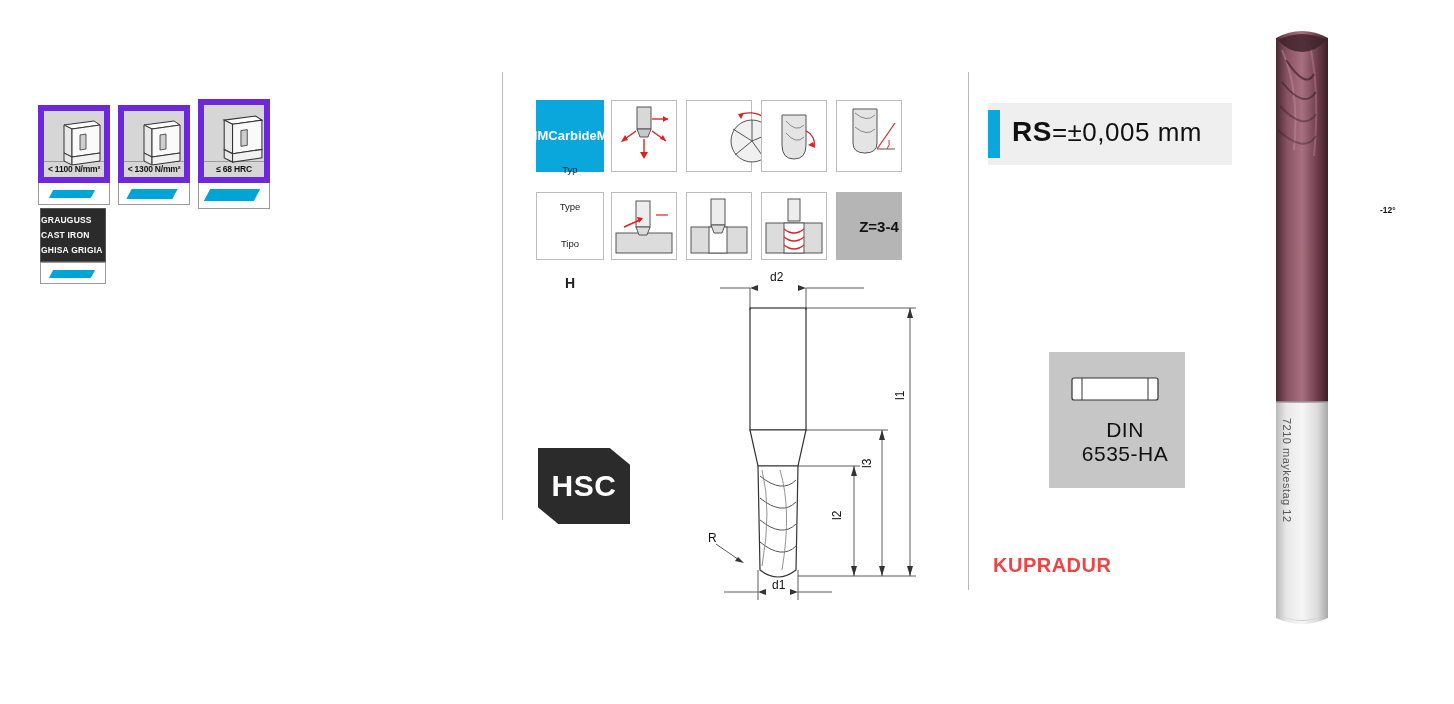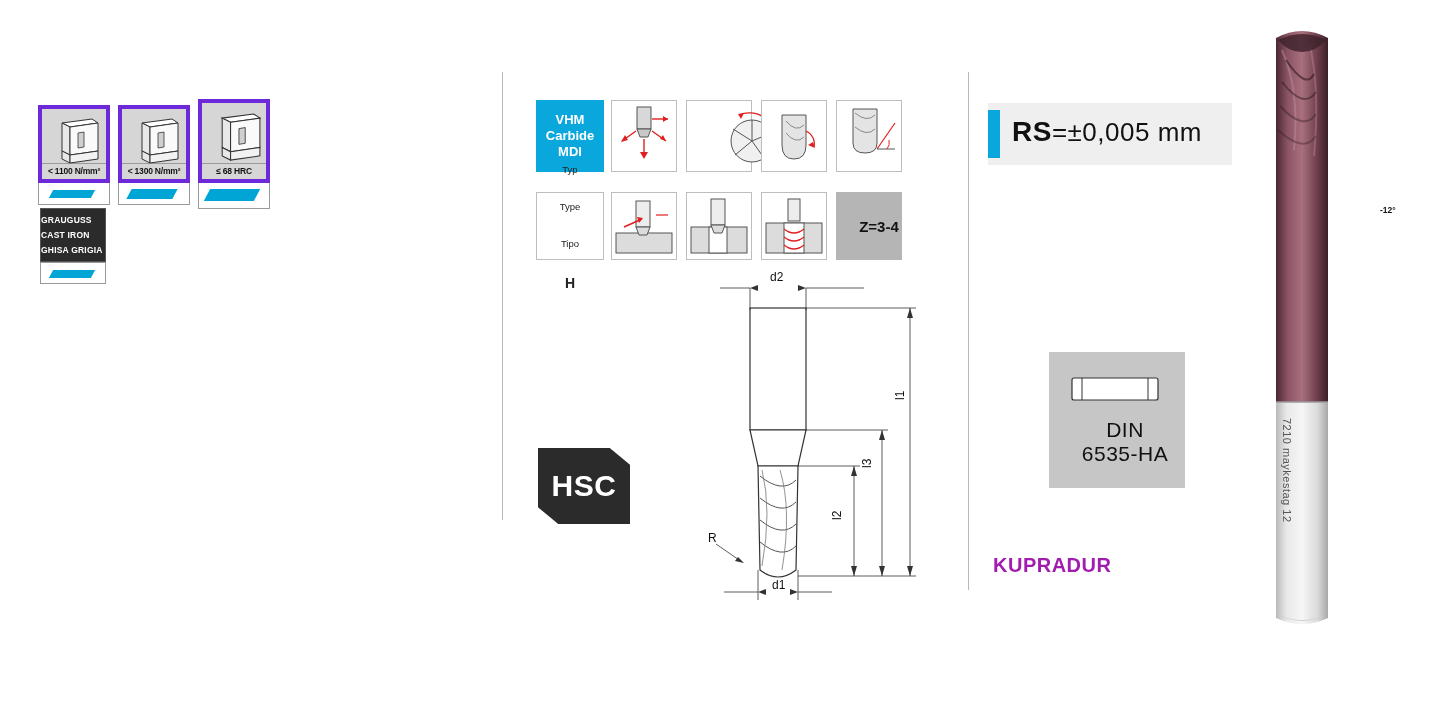--- a/index.html
+++ b/index.html
@@ -20,21 +20,21 @@
   }
 
   
   .abs { position: absolute; }
 
   
   .mat-box {
     position: absolute;
     width: 72px;
     height: 78px;
-    border: 4px solid #6d28d9;
+    border: 6px solid #6d28d9;
     background: #d6d6d6;
     box-sizing: border-box;
     display: flex;
     flex-direction: column;
   }
   .mat-top {
     flex: 1 1 auto;
     position: relative;
   }
   .mat-label {
@@ -110,21 +110,21 @@
   }
   .feat-blue {
     background: #0aa7dd;
     border-color: #0aa7dd;
     color: #ffffff;
     font-weight: bold;
     font-size: 13px;
     line-height: 16px;
     text-align: center;
     display: flex;
-    flex-direction: column;
+    flex-direction: row;
     justify-content: center;
     align-items: center;
   }
   .feat-typ {
     display: flex;
     flex-direction: column;
     justify-content: center;
     align-items: center;
     font-size: 9.5px;
     color: #222;
@@ -224,21 +224,21 @@
     letter-spacing: 0.5px;
     margin-left: 16px;
   }
 
   .kupradur {
     position: absolute;
     left: 993px;
     top: 554px;
     font-size: 20px;
     font-weight: bold;
-    color: #a21caf;
+    color: #ef4444;
     letter-spacing: 0.5px;
   }
 
   
   .dimlabel {
     position: absolute;
     font-size: 12px;
     color: #111;
   }
   .dimlabel.rot {

